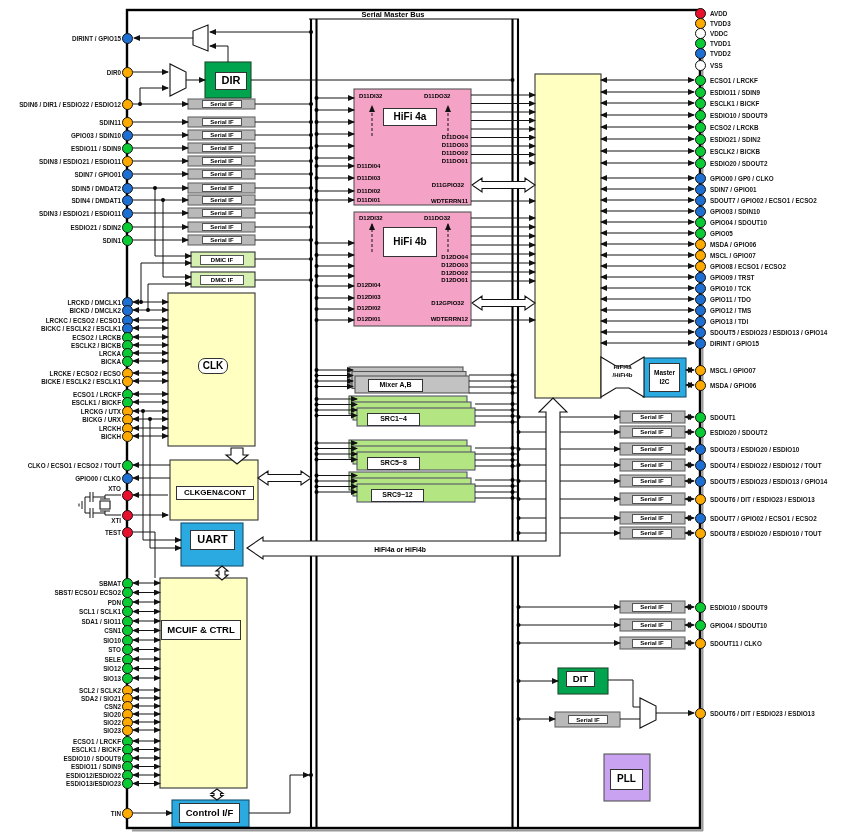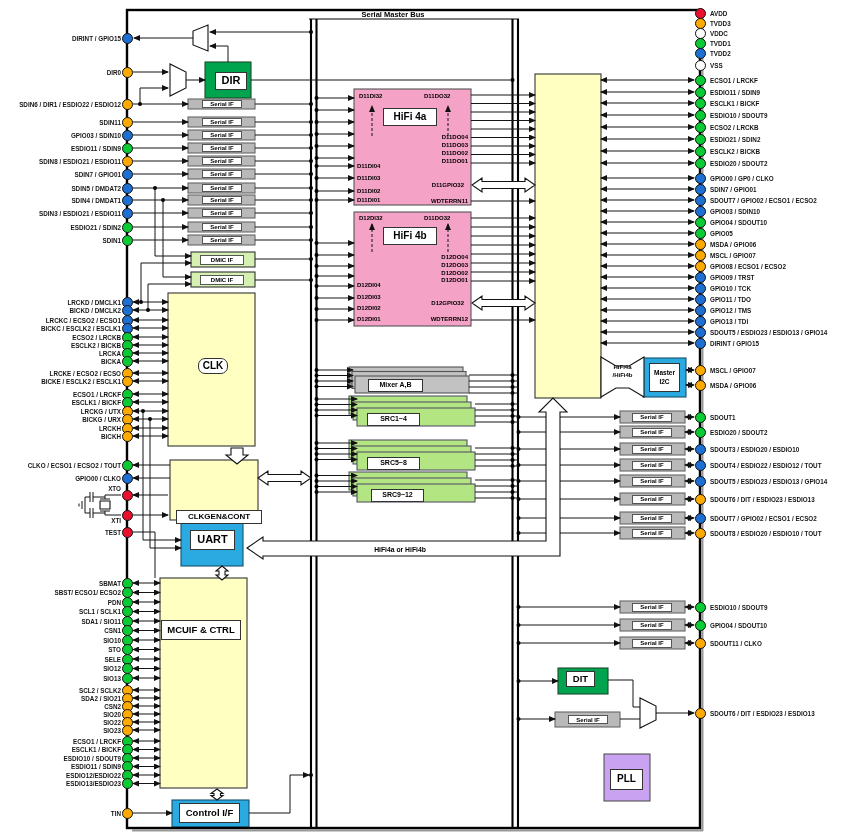--- a/index.html
+++ b/index.html
@@ -410,26 +410,26 @@
         <polygon points="472,303 482,296 482,299.5 525,299.5 525,296 535,303 525,310 525,306.5 482,306.5 482,310" fill="#fff" stroke="#111" stroke-width="1.1"></polygon>
         <polygon points="222,566 228,571 225,571 225,575 228,575 222,580 216,575 219,575 219,571 216,571" fill="#fff" stroke="#111" stroke-width="1.1"></polygon>
         <polygon points="231,448 243,448 243,455 248,455 237,464 226,455 231,455" fill="#fff" stroke="#111" stroke-width="1.1"></polygon>
         <polygon points="217,789 223,793.5 220.5,793.5 220.5,795.5 223,795.5 217,800 211,795.5 214,795.5 214,793.5 211,793.5" fill="#fff" stroke="#111" stroke-width="1.1"></polygon>
         <polygon points="601,357 616,366 629,366 644,357 644,397 629,388 616,388 601,397" fill="#fff" stroke="#111" stroke-width="1.1"></polygon>
         <polygon points="100,501 110,501 110,509 100,509" fill="#fff" stroke="#111" stroke-width="1.1"></polygon>
       </g>
     </svg>
     <div class="lbl" style="left: 215px; top: 72px; width: 32px; height: 18px; font-size: 11px;">DIR</div>
     <div class="lbl" style="left: 198px; top: 358px; width: 30px; height: 16px; font-size: 10px; border-radius: 7px;">CLK</div>
-    <div class="lbl" style="left: 176px; top: 486px; width: 86px; height: 14px; font-size: 8px; margin-top: 24px;">CLKGEN&amp;CONT</div>
+    <div class="lbl" style="left: 176px; top: 486px; width: 78px; height: 14px; font-size: 8px;">CLKGEN&amp;CONT</div>
     <div class="lbl" style="left: 190px; top: 530px; width: 45px; height: 20px; font-size: 11px;">UART</div>
     <div class="lbl" style="left: 161px; top: 620px; width: 80px; height: 20px; font-size: 9.5px;">MCUIF &amp; CTRL</div>
     <div class="lbl" style="left: 179px; top: 803px; width: 61px; height: 20px; font-size: 9.5px;">Control I/F</div>
     <div class="lbl" style="left: 383px; top: 108px; width: 54px; height: 18px; font-size: 10px;">HiFi 4a</div>
-    <div class="lbl" style="left: 383px; top: 227px; width: 54px; height: 18px; font-size: 10px;">HiFi 4b</div>
+    <div class="lbl" style="left: 383px; top: 227px; width: 54px; height: 30px; font-size: 10px;">HiFi 4b</div>
     <div class="lbl" style="left: 368px; top: 379px; width: 55px; height: 13px; font-size: 7px;">Mixer A,B</div>
     <div class="lbl" style="left: 367px; top: 413px; width: 53px; height: 13px; font-size: 7px;">SRC1~4</div>
     <div class="lbl" style="left: 367px; top: 457px; width: 53px; height: 13px; font-size: 7px;">SRC5~8</div>
     <div class="lbl" style="left: 371px; top: 489px; width: 53px; height: 13px; font-size: 7px;">SRC9~12</div>
     <div class="lbl" style="left: 649px; top: 363px; width: 31px; height: 29px; font-size: 6.5px;">Master
 I2C</div>
     <div class="lbl" style="left: 566px; top: 671px; width: 29px; height: 16px; font-size: 9.5px;">DIT</div>
     <div class="lbl" style="left: 610px; top: 769px; width: 33px; height: 21px; font-size: 10px;">PLL</div>
     <div class="slbl" style="left: 202px; top: 100px; width: 40px; height: 8px;">Serial IF</div>
     <div class="slbl" style="left: 202px; top: 118px; width: 40px; height: 8px;">Serial IF</div>

